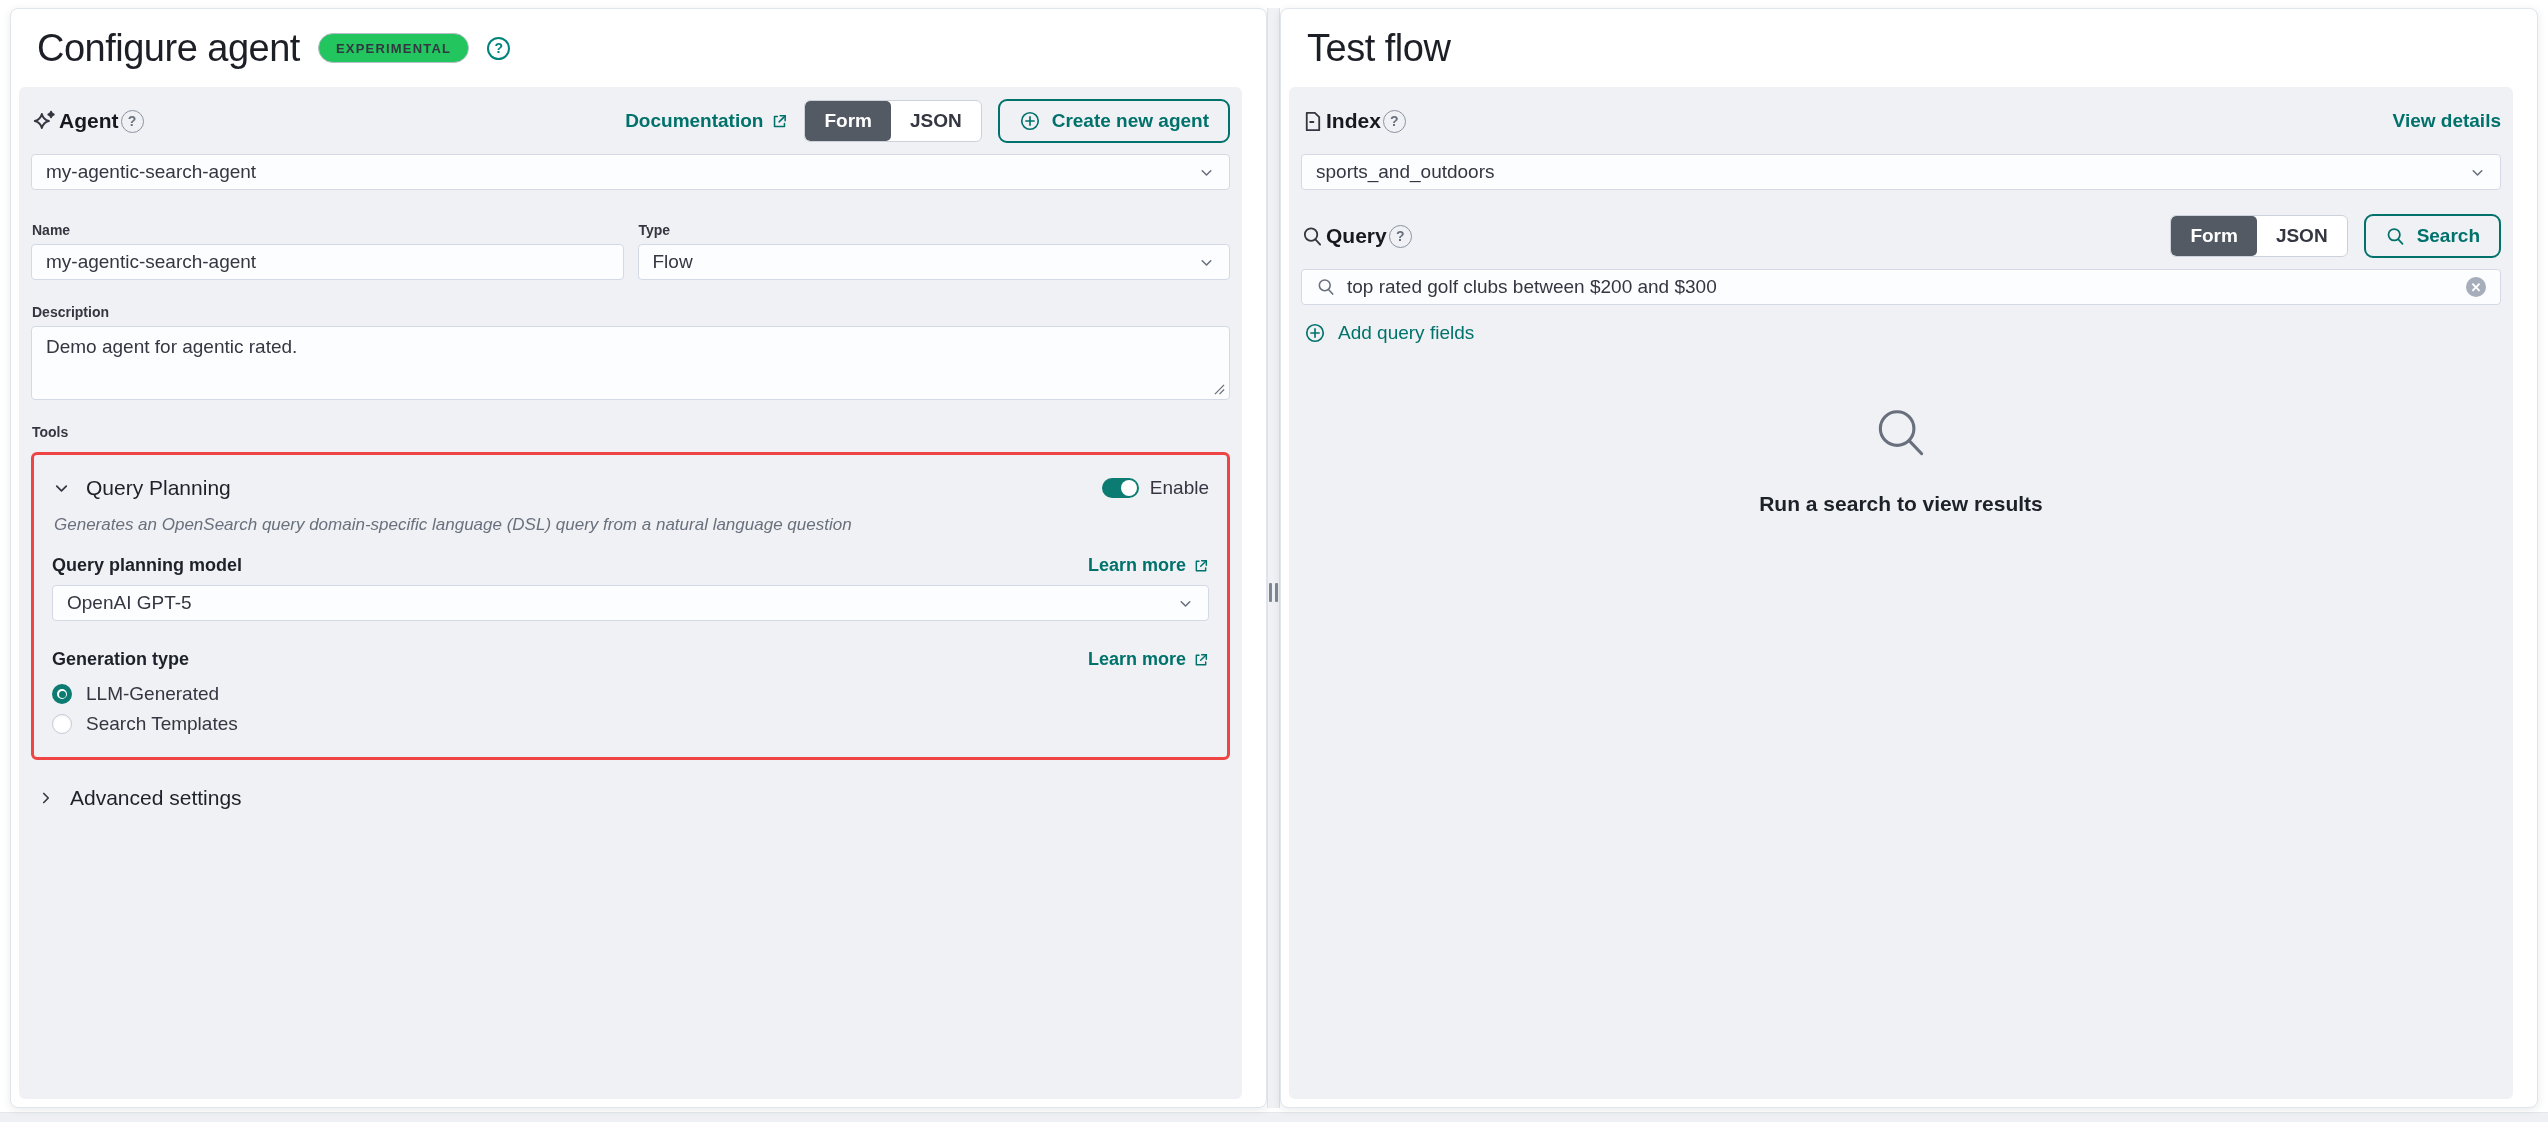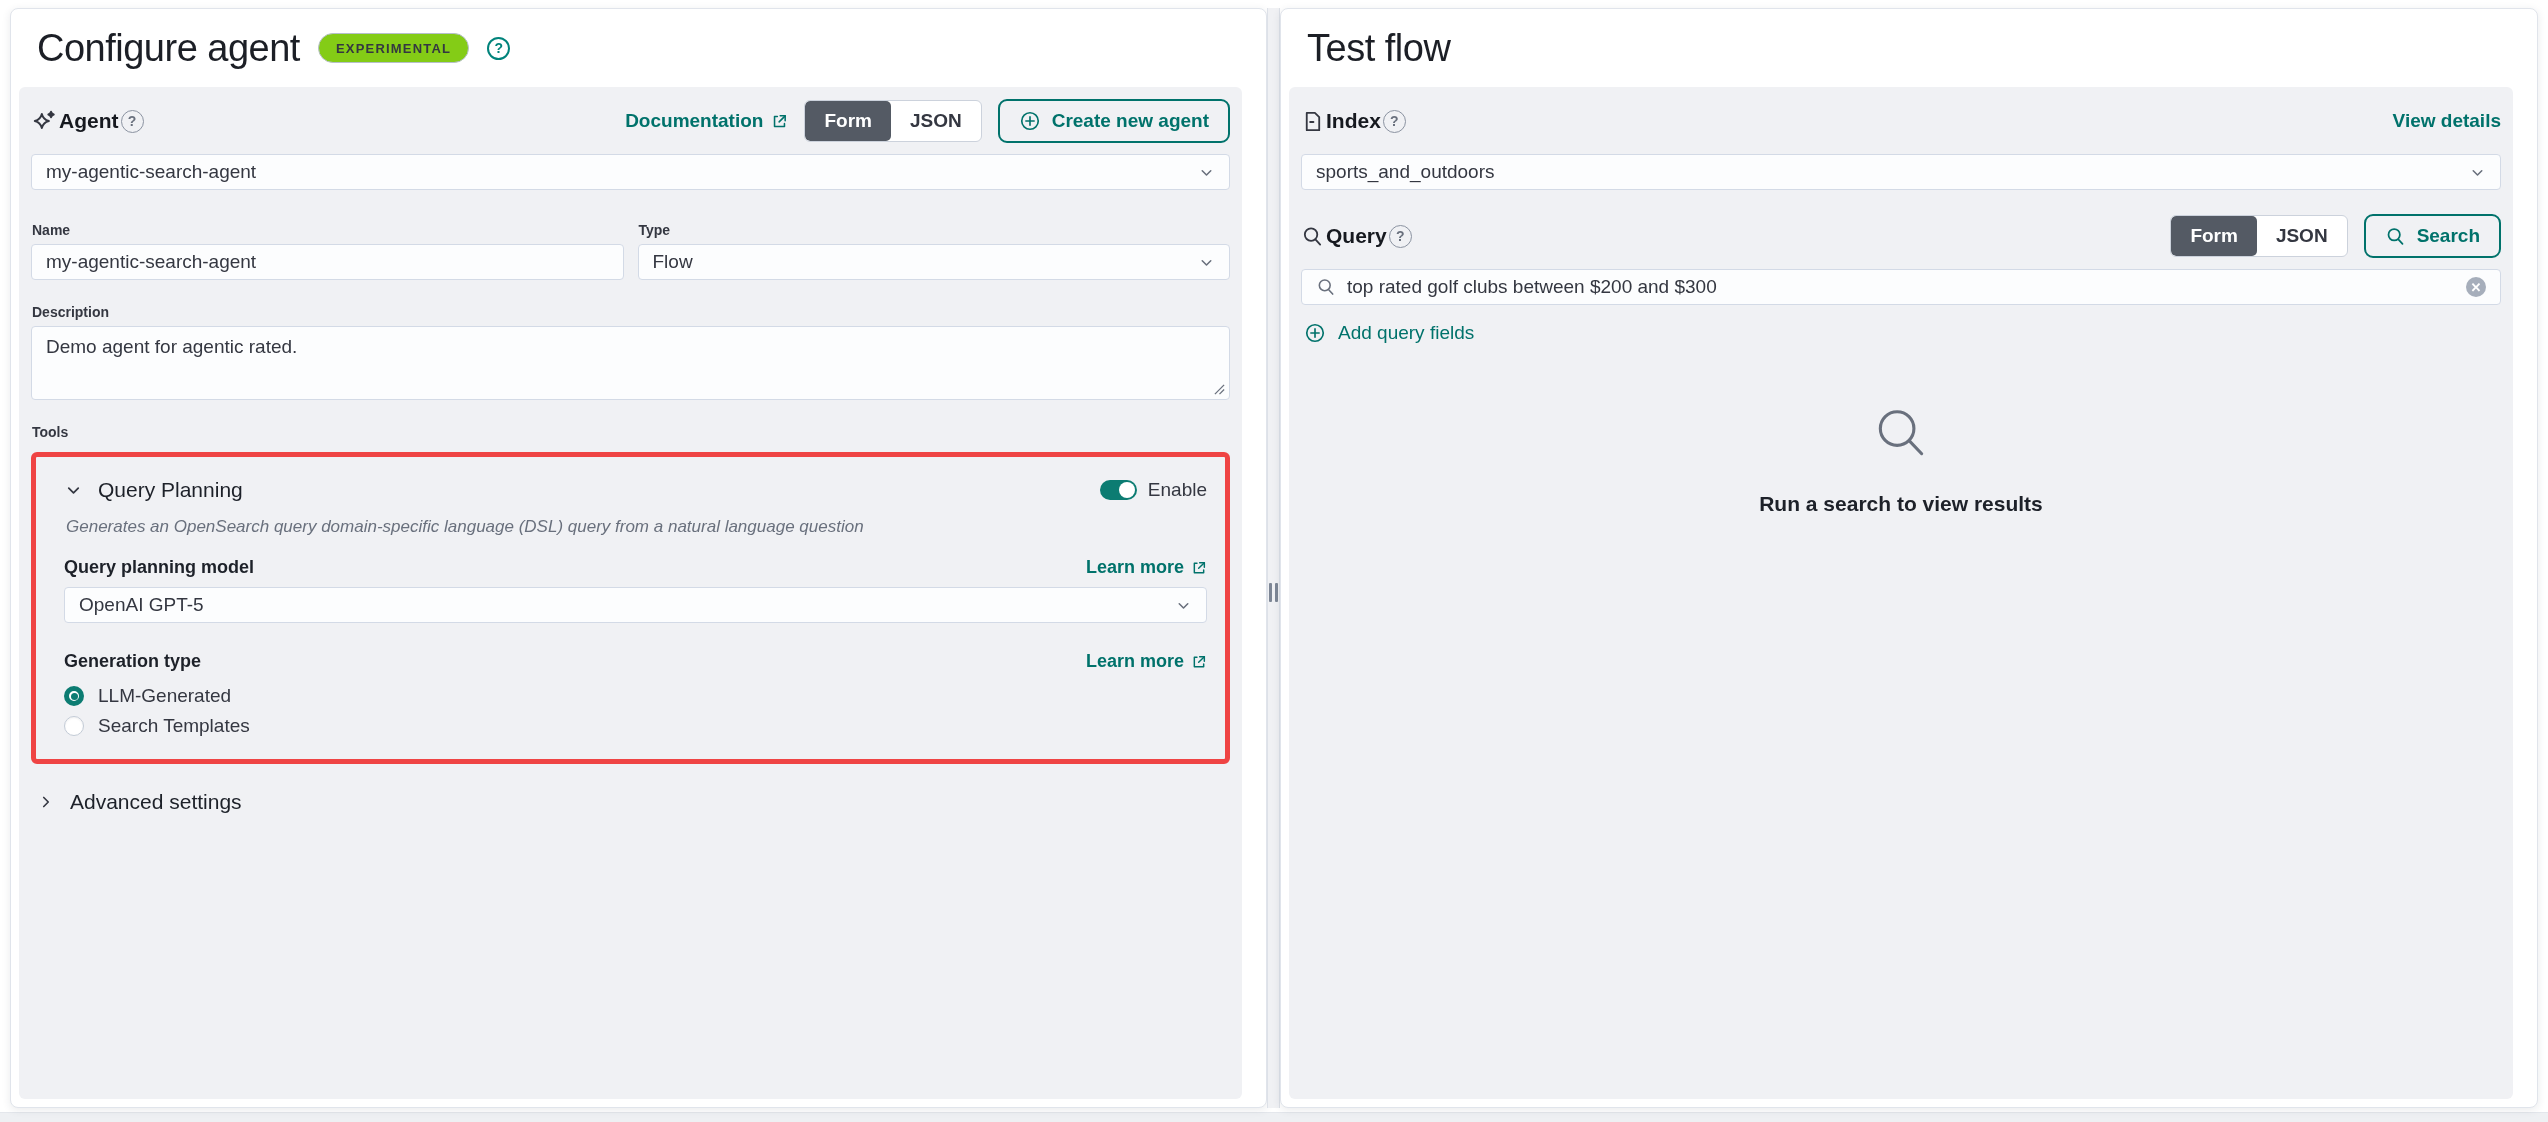--- a/index.html
+++ b/index.html
@@ -23,21 +23,21 @@
     display:flex; justify-content:center;
   }
   .splitter .grip { margin-top:575px; display:flex; gap:3px; height:19px; }
   .splitter .grip i { display:block; width:3px; height:19px; background:#7d8695; border-radius:1px; }
 
   .card-head { height:78px; flex:0 0 78px; display:flex; align-items:center; padding:0 24px 0 26px; gap:18px; }
   h1 { margin:0; font-size:38px; font-weight:400; color:#1c1f26; letter-spacing:-0.5px; }
   .badge {
     height:30px; padding:0 17px; border:1px solid #b6bfcb; border-radius:16px;
     font-size:13px; font-weight:700; letter-spacing:1.2px; color:#343741;
-    display:flex; align-items:center; background:#84cc16;
+    display:flex; align-items:center; background:#22c55e;
   }
   .help { width:23px; height:23px; border-radius:50%; display:flex; align-items:center; justify-content:center;
           font-size:14px; font-weight:700; line-height:1; }
   .help.teal { border:2px solid #00837b; color:#00837b; }
   .help.gray { border:1.5px solid #8b93a1; color:#69707d; }
 
   .panel { flex:1; background:#f0f1f4; border-radius:6px; margin:0 24px 8px 8px; padding:10px 12px; display:flex; flex-direction:column; }
 
   .section-row { display:flex; align-items:center; height:48px; margin-bottom:9px; gap:2px; flex:0 0 auto; }
   .section-title { font-size:21px; font-weight:700; color:#16191f; }
@@ -63,21 +63,21 @@
 
   .cols { display:flex; gap:14px; margin-top:20px; flex:0 0 auto;justify-content:center; }
   .col { flex:1; min-width:0; }
   .lbl { font-size:14px; font-weight:700; color:#343741; margin:0 0 6px 1px; }
   .big-lbl { font-size:18px; font-weight:700; color:#1d2129; }
 
   .textarea { height:74px; align-items:flex-start; padding:9px 14px; position:relative; }
   .textarea .resize { position:absolute; right:4px; bottom:4px; color:#69707d; }
 
   .mt24 { margin-top:24px; }
-  .tools-card { border:5px solid #ef4444; border-radius:6px; padding:12px 18px 18px 28px; margin-top:6px; flex:0 0 auto; }
+  .tools-card { border:3px solid #ef4444; border-radius:6px; padding:12px 18px 18px 18px; margin-top:6px; flex:0 0 auto; }
   .acc-row { display:flex; align-items:center; gap:15px; height:42px; cursor:pointer; }
   .acc-title { font-size:21px; font-weight:400; color:#1d2129; }
   .switch-wrap { margin-left:auto; display:flex; align-items:center; gap:11px; font-size:19px; color:#343741; }
   .switch { width:37px; height:20px; border-radius:10px; background:#0c7c72; position:relative; cursor:pointer; }
   .switch::after { content:""; position:absolute; width:16px; height:16px; border-radius:50%; background:#fff; top:2px; right:2px; }
   .italic-desc { font-style:italic; color:#69707d; font-size:17px; margin:6px 0 20px 2px; }
   .between { display:flex; align-items:center; justify-content:space-between; margin-bottom:9px; }
   .learn { font-size:18px; font-weight:700; color:#00726b; display:flex; align-items:center; gap:7px; cursor:pointer; }
   .model-select { margin-bottom:28px; }
   .radio-row { display:flex; align-items:center; gap:14px; height:30px; font-size:19px; color:#343741; cursor:pointer; }

